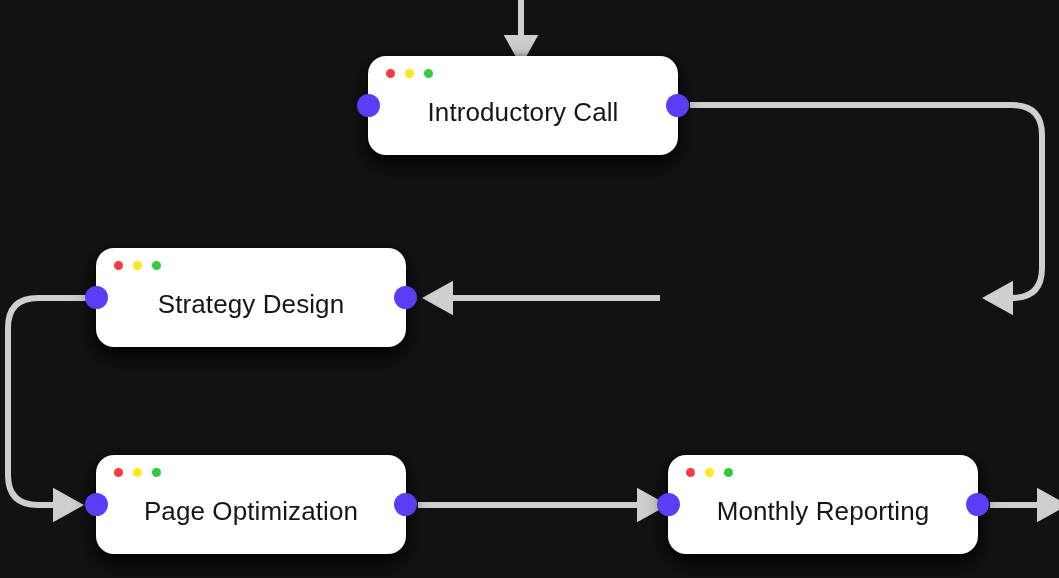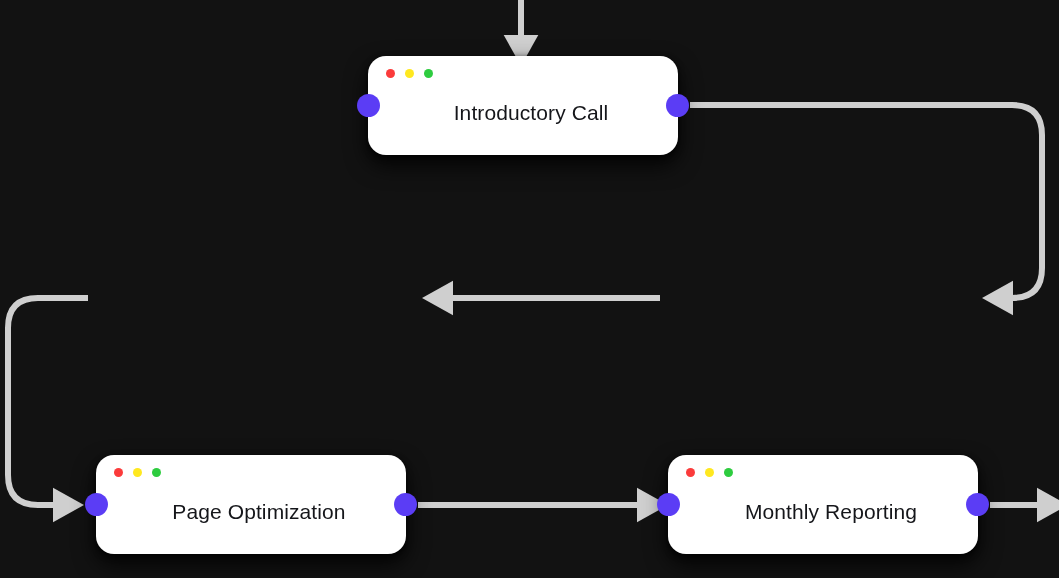--- a/index.html
+++ b/index.html
@@ -44,28 +44,28 @@
   .dot {
     width: 9px;
     height: 9px;
     border-radius: 50%;
   }
   .dot.red    { background: #fb3b3b; }
   .dot.yellow { background: #ffe81f; }
   .dot.green  { background: #2ecc3f; }
   .node-label {
     position: absolute;
-    left: 8px;
+    left: 0;
     top: 0;
     width: 100%;
     height: 100%;
     display: flex;
     align-items: center;
     justify-content: center;
-    font-size: 21px;
+    font-size: 26px;
     font-weight: 400;
     color: #15161a;
     letter-spacing: 0.1px;
     padding-top: 14px;
     box-sizing: border-box;
   }
   .port {
     position: absolute;
     width: 23px;
     height: 23px;
@@ -119,20 +119,30 @@
       <span class="dot red"></span>
       <span class="dot yellow"></span>
       <span class="dot green"></span>
     </div>
     <div class="node-label">Introductory Call</div>
     <span class="port left"></span>
     <span class="port right"></span>
   </div>
 
 
+  <div class="node" style="left:96px; top:248px;">
+    <div class="dots">
+      <span class="dot red"></span>
+      <span class="dot yellow"></span>
+      <span class="dot green"></span>
+    </div>
+    <div class="node-label">Strategy Design</div>
+    <span class="port left"></span>
+    <span class="port right"></span>
+  </div>
 
   <div class="node" style="left:668px; top:455px;">
     <div class="dots">
       <span class="dot red"></span>
       <span class="dot yellow"></span>
       <span class="dot green"></span>
     </div>
     <div class="node-label">Monthly Reporting</div>
     <span class="port left"></span>
     <span class="port right"></span>

